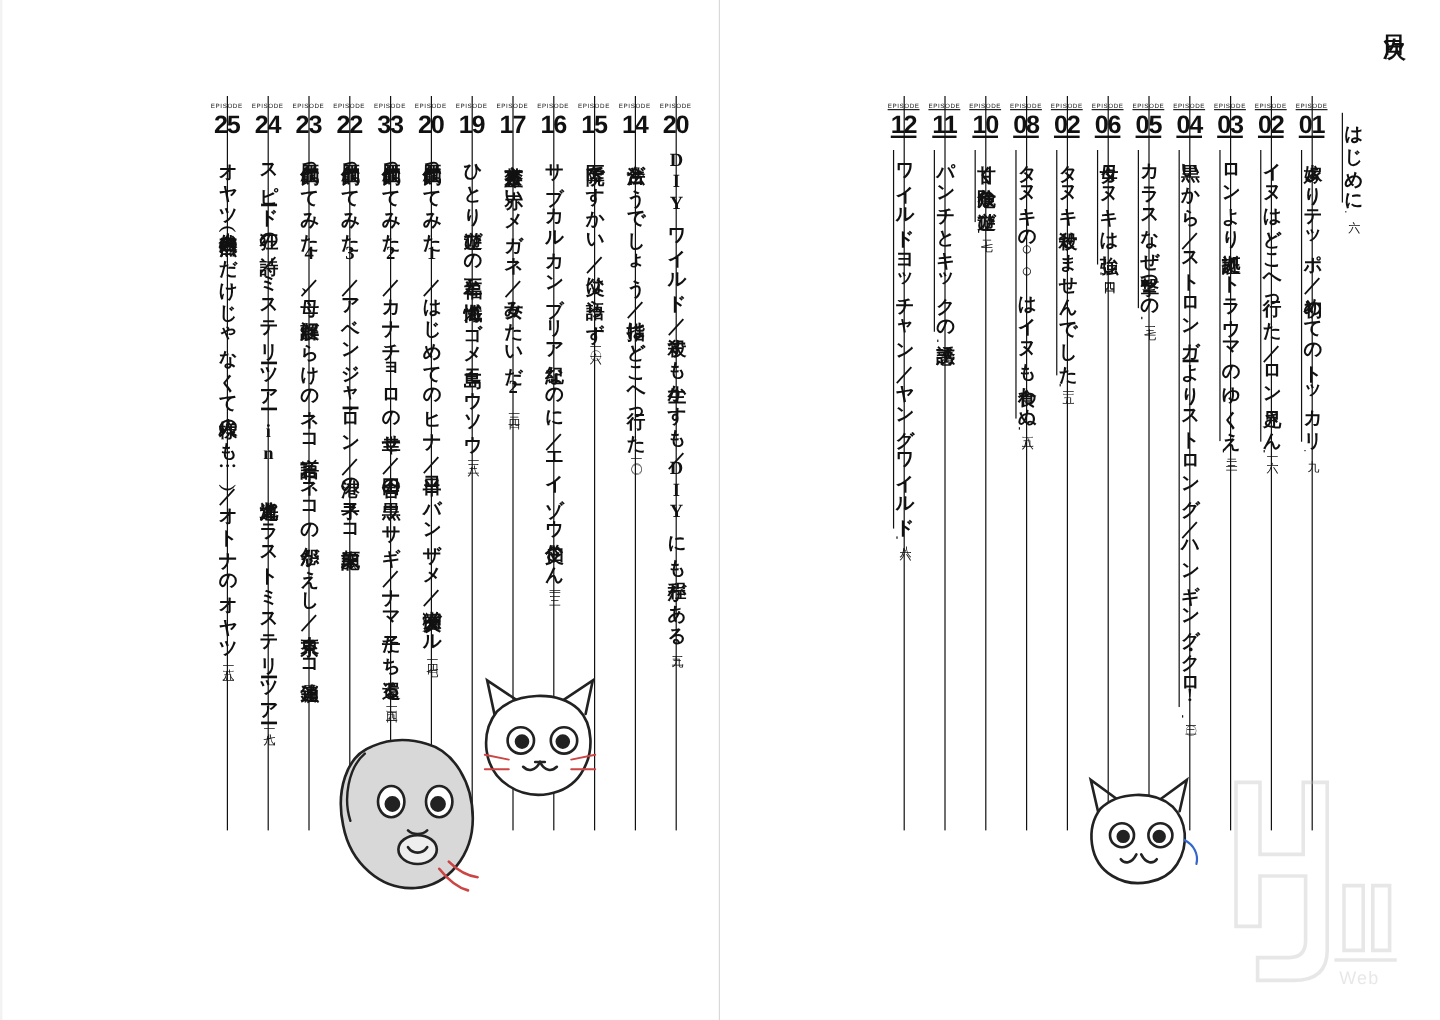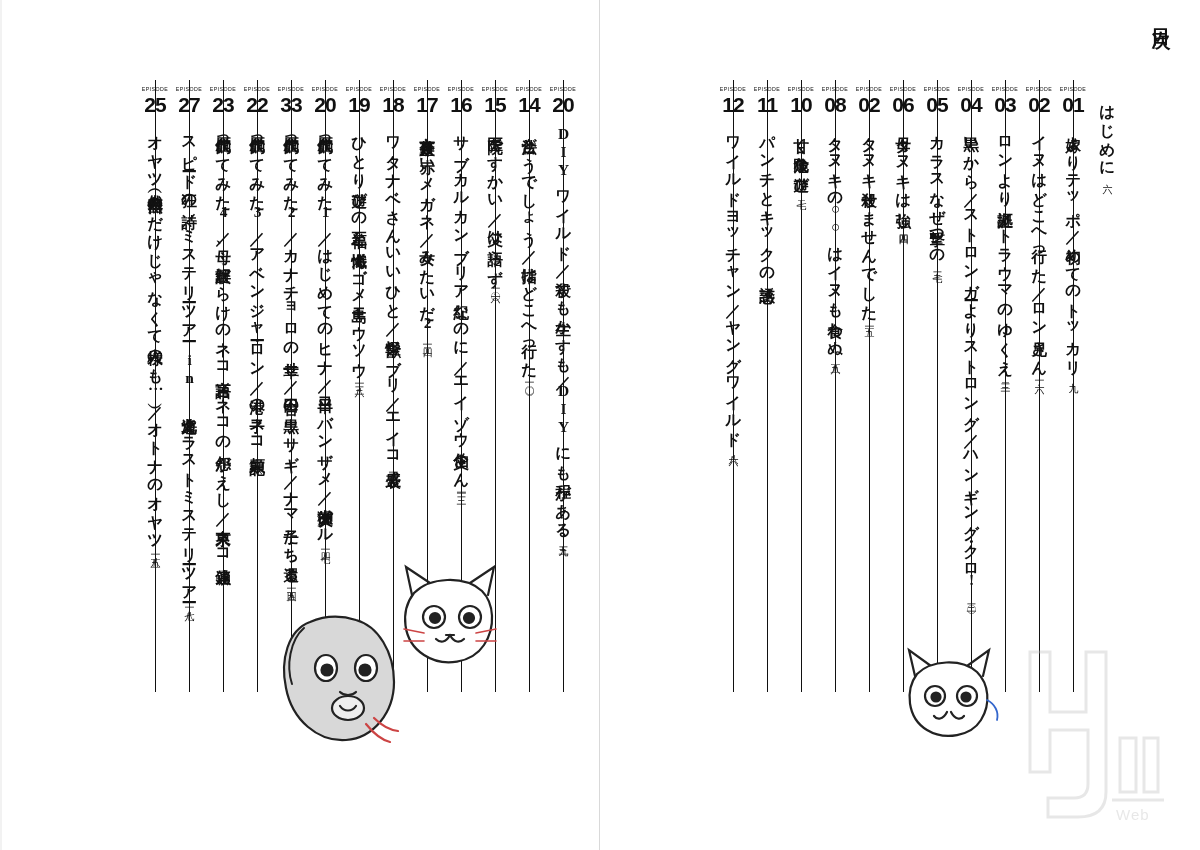--- a/index.html
+++ b/index.html
@@ -32,21 +32,21 @@
     font-size:19px;
     letter-spacing:2px;
     font-weight:600;
   }
   
   .toc{
     position:absolute;
     top:80px;
     height:700px;
   }
-  .toc-right{ right:76px; }   
+  .toc-right{ right:56px;text-decoration:underline; }   
   .toc-left{ right:620px; }   
 
   .col-row{
     display:flex;
     flex-direction:row;      
     align-items:flex-start;
     height:100%;
   }
 
   .col{
@@ -215,21 +215,21 @@
         <div class="col">
           <div class="rule"></div>
           <div class="ep-label">EPISODE</div>
           <div class="ep-num">25</div>
           <div class="vtitle">オヤツ大自然（自然のだけじゃなくて人様のも…）／オトナのオヤツ</div>
           <div class="vpage">一八五</div>
         </div>
         <div class="col">
           <div class="rule"></div>
           <div class="ep-label">EPISODE</div>
-          <div class="ep-num">27</div>
+          <div class="ep-num">24</div>
           <div class="vtitle">スピード狂の詩／ミステリーツアー in 北海道／ラストミステリーツアー</div>
           <div class="vpage">一七八</div>
         </div>
         <div class="col">
           <div class="rule"></div>
           <div class="ep-label">EPISODE</div>
           <div class="ep-num">23</div>
           <div class="vtitle">歴代飼ってみた4／母、誤解だらけのネコ言語／ネコの怨がえし／東京ネコ連鎖</div>
           <div class="vpage">一六八</div>
         </div>
@@ -253,27 +253,20 @@
           <div class="ep-num">20</div>
           <div class="vtitle">歴代飼ってみた1／はじめてのヒナ／半日コバンザメ／歯獺犬ダル</div>
           <div class="vpage">一四七</div>
         </div>
         <div class="col">
           <div class="rule"></div>
           <div class="ep-label">EPISODE</div>
           <div class="ep-num">19</div>
           <div class="vtitle">ひとり遊びの至福と懺悔／ゴメ島モウソウ</div>
           <div class="vpage">一三八</div>
-        </div>
-        <div class="col">
-          <div class="rule"></div>
-          <div class="ep-label">EPISODE</div>
-          <div class="ep-num">18</div>
-          <div class="vtitle">ワタナベさんいいひと／怪獣ジブリ／エイコ盛衰</div>
-          <div class="vpage">一三一</div>
         </div>
         <div class="col">
           <div class="rule"></div>
           <div class="ep-label">EPISODE</div>
           <div class="ep-num">17</div>
           <div class="vtitle">方言禁止令／赤いメガネ／女みたいだ2</div>
           <div class="vpage">一二四</div>
         </div>
         <div class="col">
           <div class="rule"></div>

